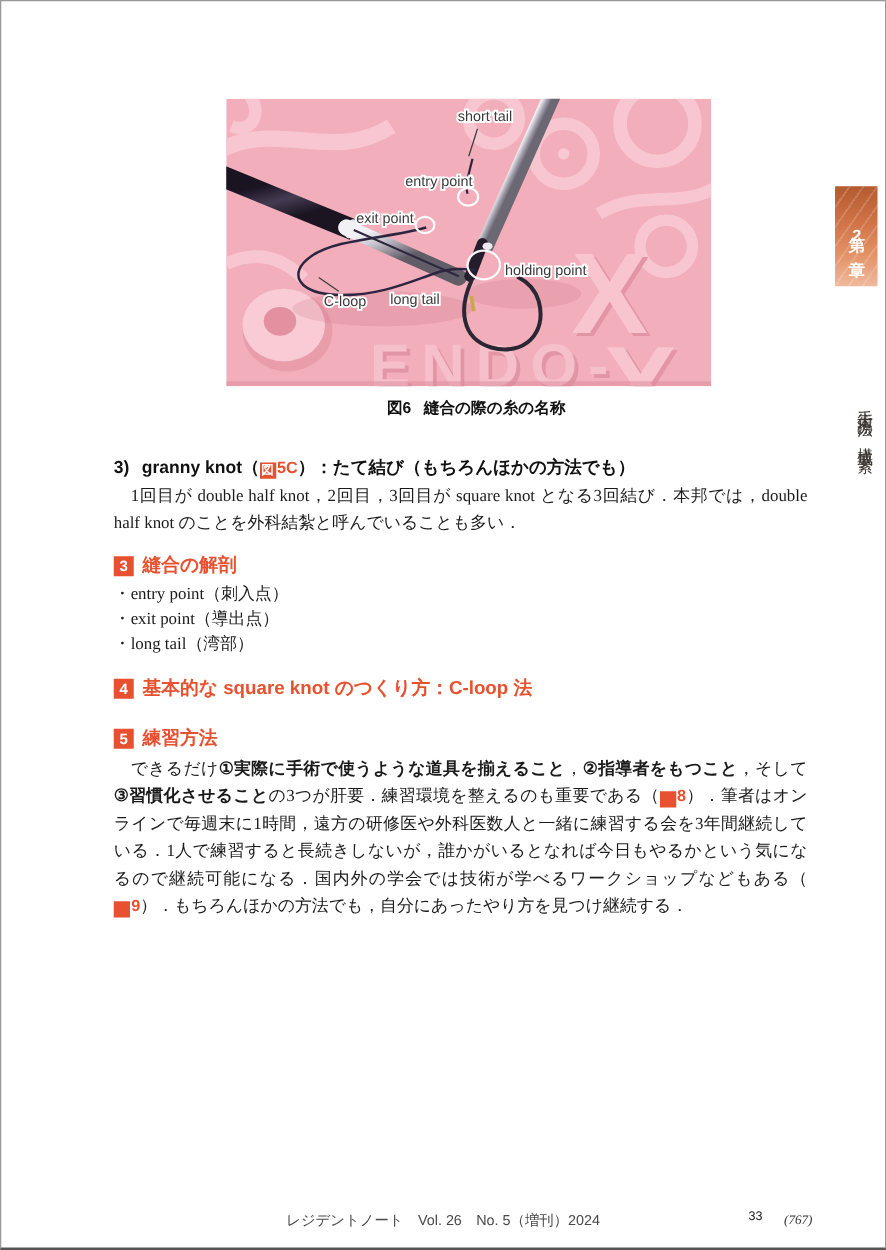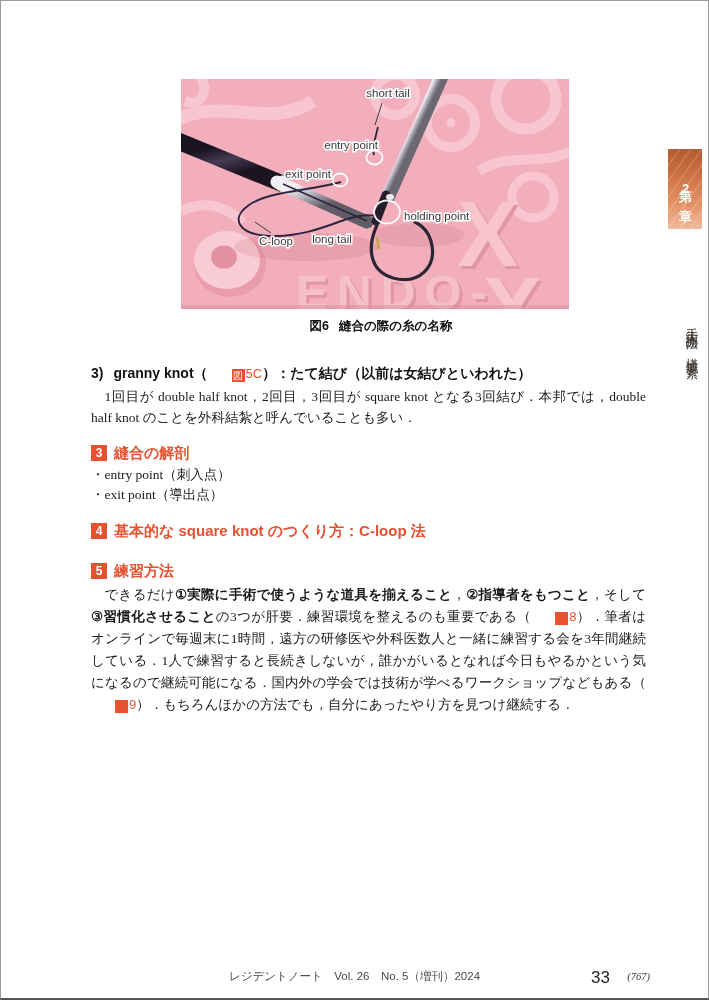--- a/index.html
+++ b/index.html
@@ -24,21 +24,21 @@
             line-height:19px; color:#111; }
   .item-h .num { margin-right:10px; }
   .para { font-size:13.5px; line-height:21px; text-align:justify; }
   .indent { text-indent:1em; }
   .sec-h { font-family:"Liberation Sans", sans-serif; font-weight:bold; font-size:15px;
            line-height:20px; color:var(--accent); display:flex; align-items:center; }
   .sec-badge { display:inline-flex; align-items:center; justify-content:center;
                width:16px; height:16px; background:var(--accent); color:#fff;
                font-size:12px; font-weight:bold; margin-right:7px; flex:0 0 auto; }
   .bullets { font-size:13.5px; line-height:20px; }
-  .figref { font-family:"Liberation Sans", sans-serif; font-weight:normal; white-space:nowrap;margin-left:24px; }
+  .figref { font-family:"Liberation Sans", sans-serif; font-weight:bold; white-space:nowrap; }
   .figref .fbadge { display:inline-block; width:13px; height:13px; line-height:13px;
                     text-align:center; background:var(--accent); color:#fff; font-size:10px;
                     vertical-align:-1px; }
   .figref .fnum { color:var(--accent); font-size:13px; margin-left:1px; }
   .bold-g { font-family:"Liberation Sans", sans-serif; font-weight:bold; }
   .mt4 { margin-top:4px; } .mt3 { margin-top:3px; } .mt0 { margin-top:0; }
   .mt15 { margin-top:15px; } .mt16 { margin-top:16px; } .mt20 { margin-top:20px; }
   .s5-body { line-height:22px; }
 
   
@@ -53,21 +53,21 @@
   .chapter-title { position:absolute; left:669px; top:238px; width:30px; height:200px;
       writing-mode:vertical-rl; text-orientation:upright;
       font-family:"Liberation Sans", sans-serif; font-size:12.5px; color:#3c3733;
       letter-spacing:3px; display:flex; justify-content:center; }
 
   
   .footer { position:absolute; left:0; top:944px; width:100%;margin-top:24px; }
   .footer .journal { display:block; text-align:center;
       font-family:"Liberation Sans", sans-serif; font-size:11.5px; color:#4a4a4a; }
   .footer .pagenum { position:absolute; right:98px; top:-1px;
-      font-family:"Liberation Sans", sans-serif; font-size:17px; color:#222; }
+      font-family:"Liberation Sans", sans-serif; font-size:10px; color:#222; }
   .footer .pagealt { position:absolute; right:58px; top:2px;
       font-family:"Liberation Serif", serif; font-style:italic; font-size:10.5px; color:#333; }
 </style>
 </head>
 <body>
 
 <div class="page" style="--accent:#e8512f">
 
   <div class="photo-wrap">
     <svg viewBox="0 0 388 230" preserveAspectRatio="none">
@@ -169,32 +169,33 @@
     </svg>
   </div>
 
   <div class="caption">
     <span class="cap-label">図6</span><span>縫合の際の糸の名称</span>
   </div>
 
   <div class="content">
 
     <div class="item-h">
-      <span class="num">3)</span><span>granny knot</span><span>（</span><span class="figref"><span class="fbadge">図</span><span class="fnum">5C</span></span><span>）</span><span>：たて結び（以前は女結びといわれた）</span>
+      <span class="num">3)</span><span>granny knot</span><span>（</span><span class="figref"><span class="fbadge">図</span><span class="fnum">5C</span></span><span>）</span><span>：たて結び（もちろんほかの方法でも）</span>
     </div>
 
     <div class="para indent mt3">1回目が double half knot，2回目，3回目が square knot となる3回結び．本邦では，double half knot のことを外科結紮と呼んでいることも多い．</div>
 
     <div class="sec-h mt15">
       <span class="sec-badge">3</span>
       <span>縫合の解剖</span>
     </div>
     <div class="bullets" style="margin-top:2px">
       <div>・entry point（刺入点）</div>
       <div>・exit point（導出点）</div>
+      <div>・long tail（湾部）</div>
     </div>
 
     <div class="sec-h mt16">
       <span class="sec-badge">4</span>
       <span>基本的な square knot のつくり方：C-loop 法</span>
     </div>
 
     <div class="sec-h mt20">
       <span class="sec-badge">5</span>
       <span>練習方法</span>

